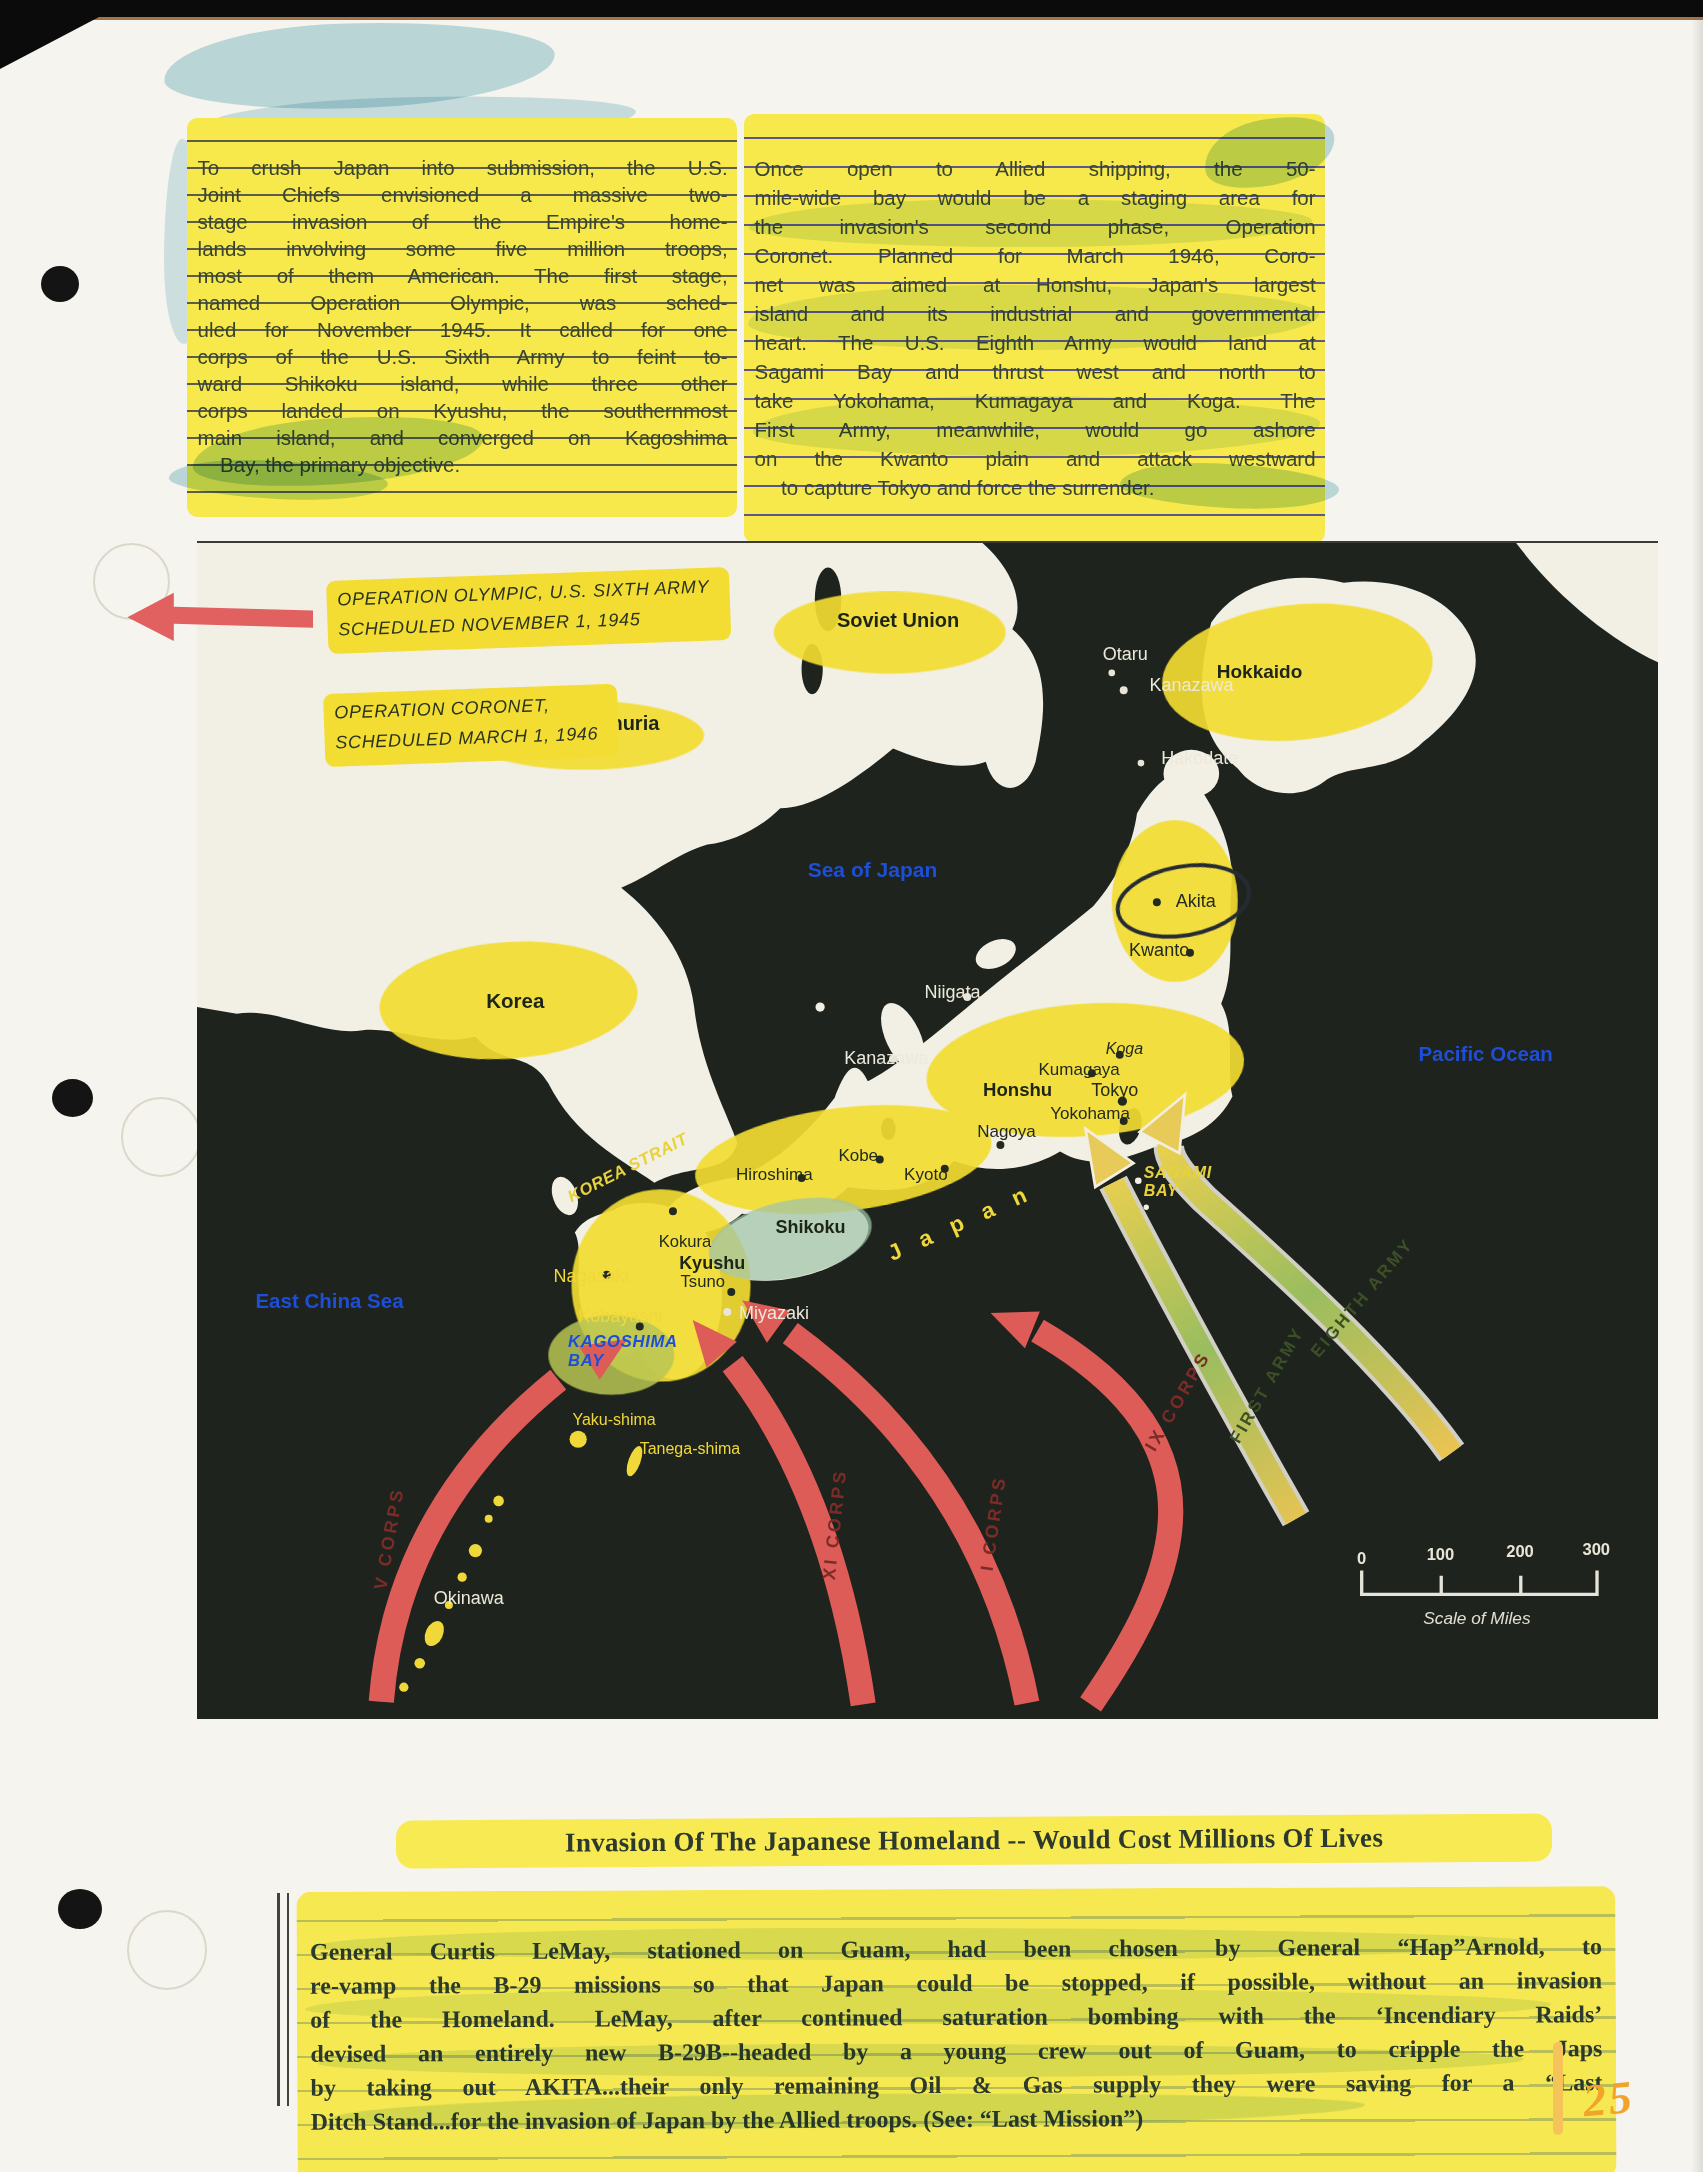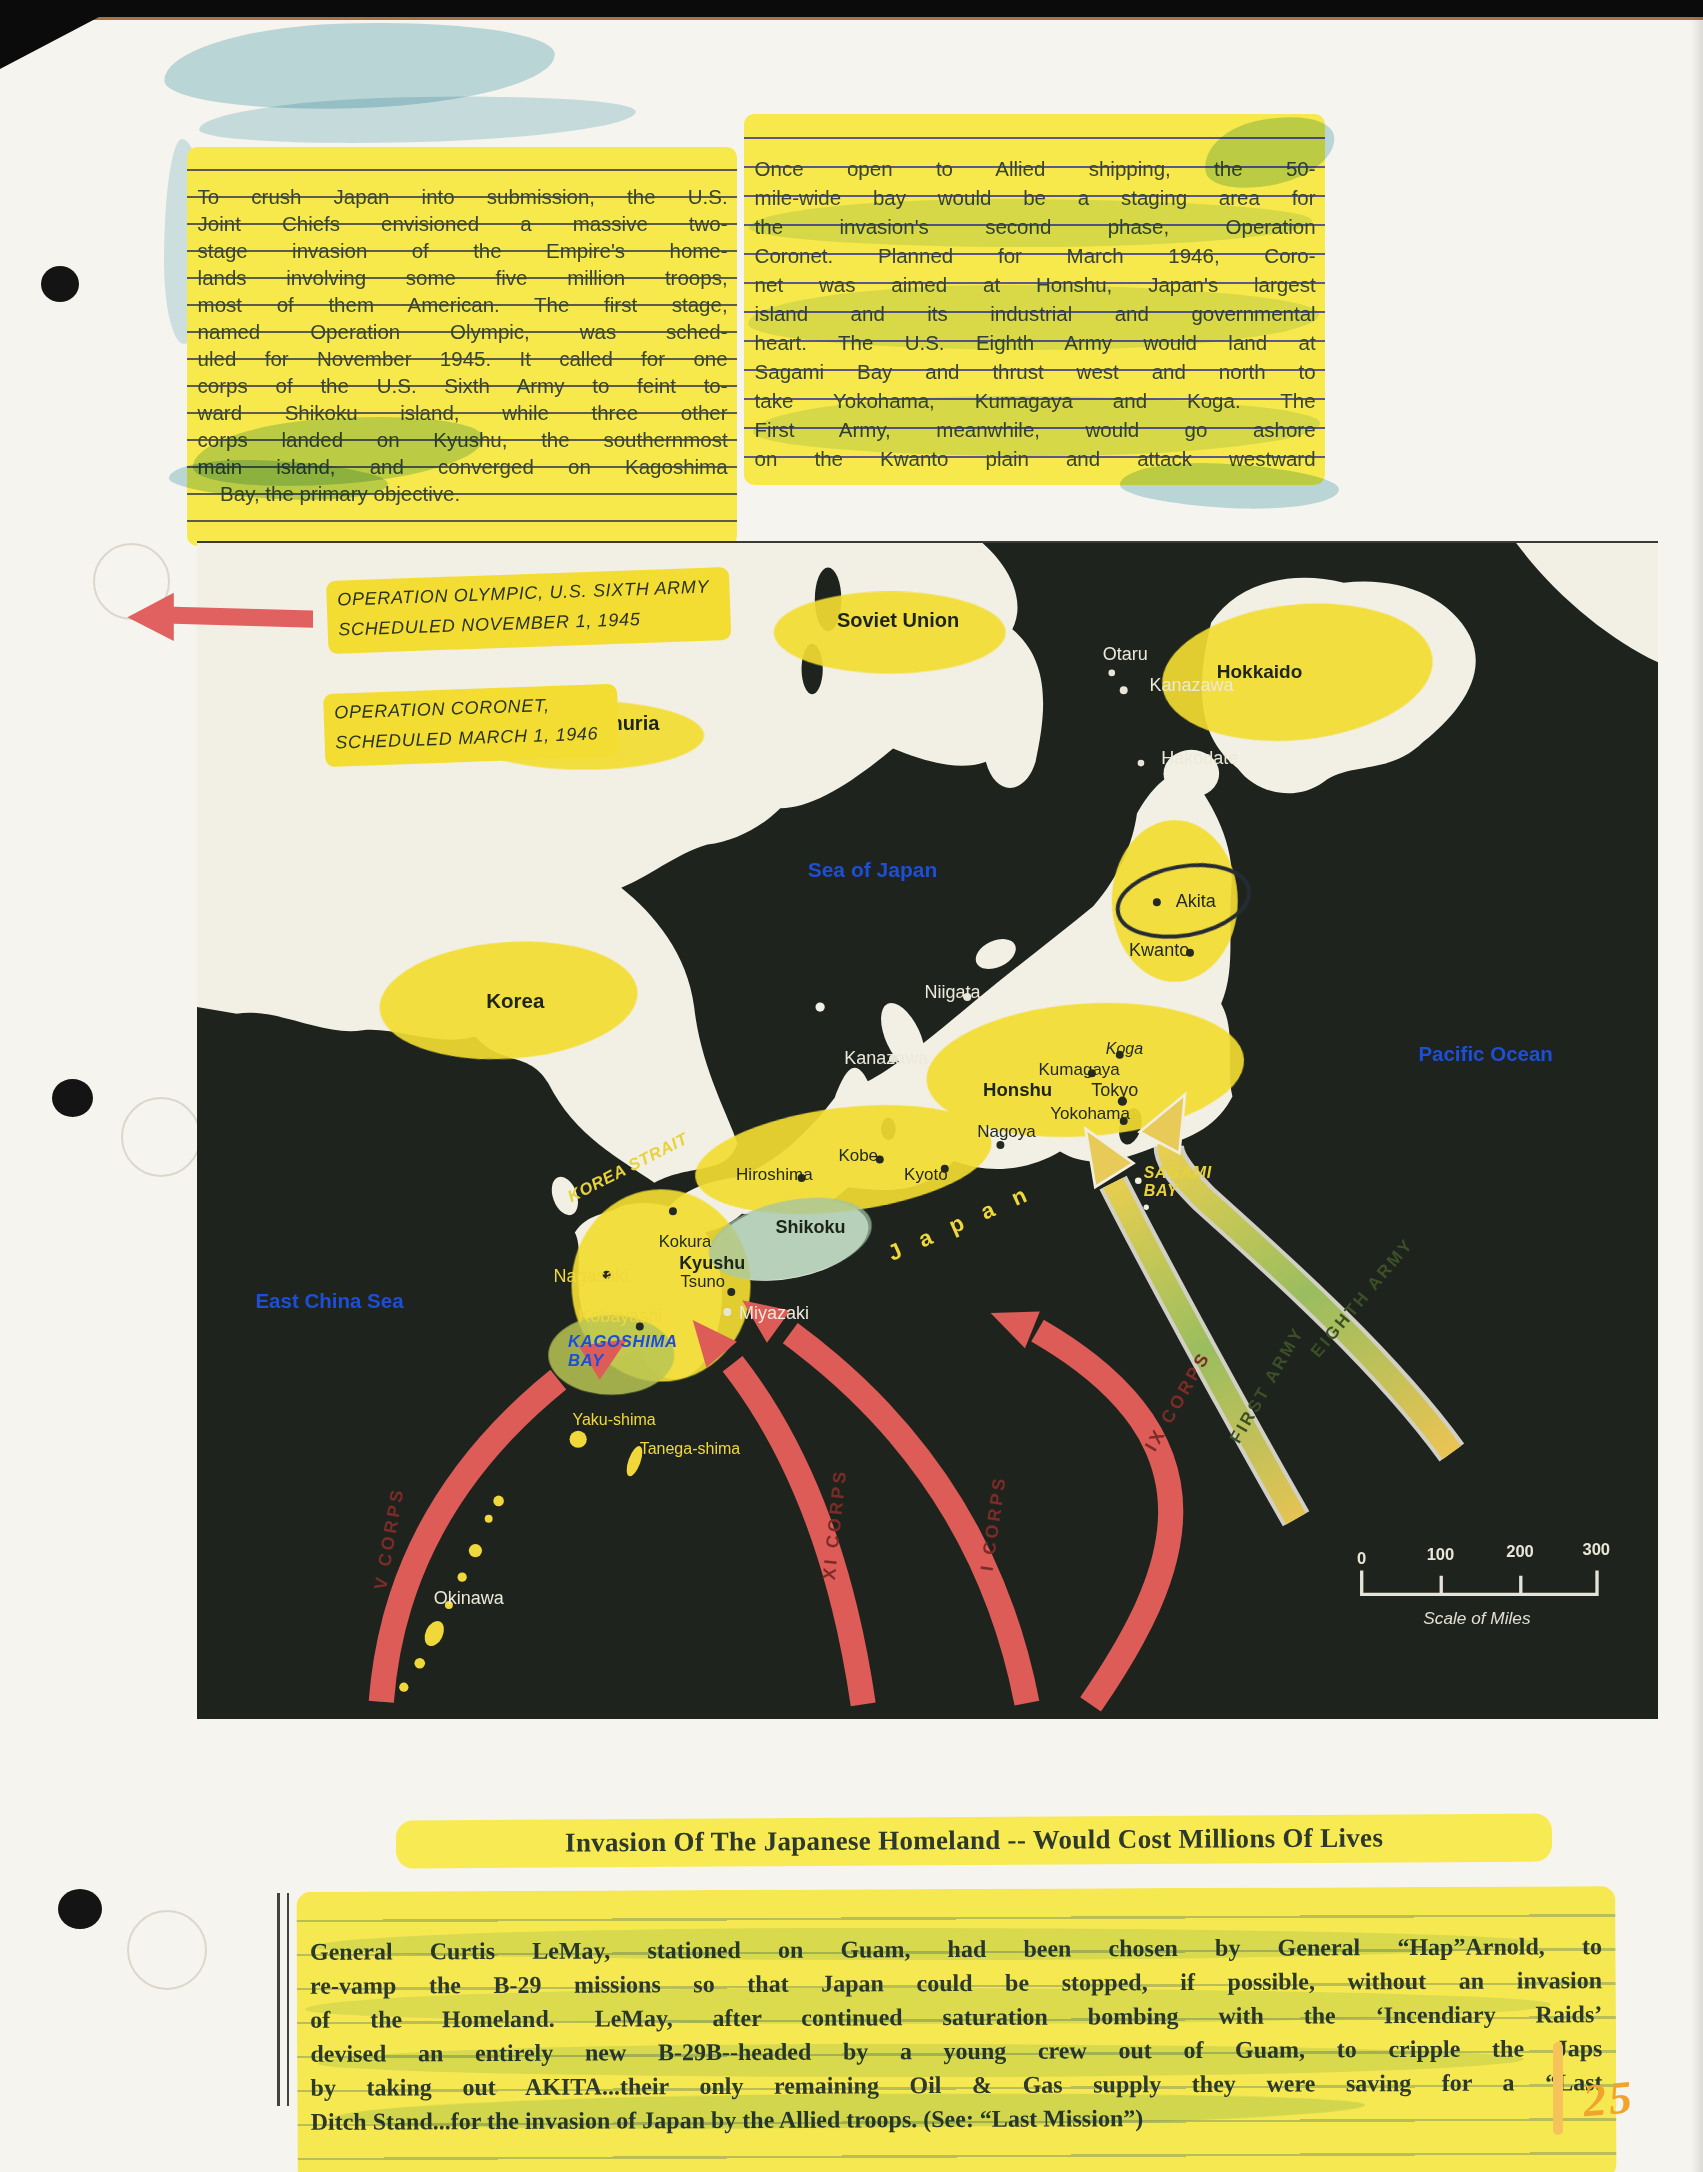--- a/index.html
+++ b/index.html
@@ -21,21 +21,21 @@
         text-shadow:0.7px 0.7px 0 rgba(40,45,40,.35);}
   .headline .l1{margin-top:-17px;}
   
   .sm{position:absolute;background:rgba(108,178,196,.42);mix-blend-mode:multiply;pointer-events:none;
       border-radius:45% 55% 50% 50%/60% 45% 55% 40%;}
   
   .col{position:absolute;white-space:pre-line;text-align:justify;text-align-last:justify;
        font-size:20.5px;color:#39452f;background-color:#f7e84b;border-radius:10.6px;}
   .col .last{white-space:pre-line;text-align:left;text-align-last:left;}
   .col-left{left:187px;top:118px;width:530px;line-height:27px;padding:9.3px 9.3px 12px 10.6px;text-indent:22.5px;
-       background-image:repeating-linear-gradient(180deg,rgba(0,0,0,0) 0 22px,rgba(52,58,74,.8) 22px 24px,rgba(0,0,0,0) 24px 27px);margin-top:29px;}
+       background-image:repeating-linear-gradient(180deg,rgba(0,0,0,0) 0 22px,rgba(52,58,74,.8) 22px 24px,rgba(0,0,0,0) 24px 27px);}
   .col-right{left:744px;top:114px;width:561px;line-height:29px;padding:10.6px 9.3px 12px 10.6px;text-indent:26.5px;
        background-image:repeating-linear-gradient(180deg,rgba(0,0,0,0) 0 23px,rgba(64,62,150,.85) 23px 25px,rgba(0,0,0,0) 25px 29px);}
   
   .map{position:absolute;left:197px;top:541px;width:1461px;height:1176px;background:#f2efe5;
        border-top:2px solid #3a3b33;}
   .map svg{position:absolute;left:0;top:0;width:100%;height:100%;overflow:visible;}
   .map-labels{position:absolute;left:0;top:0;width:100%;height:100%;z-index:5;}
   .ml{position:absolute;white-space:pre-line;line-height:1.12;transform-origin:left top;}
   .ml-dark{color:#222b1d;}
   .ml-darkbold{color:#1d2517;font-weight:bold;}
@@ -110,20 +110,21 @@
 mile-wide bay would be a staging area for
 the invasion's second phase, Operation
 Coronet. Planned for March 1946, Coro-
 net was aimed at Honshu, Japan's largest
 island and its industrial and governmental
 heart. The U.S. Eighth Army would land at
 Sagami Bay and thrust west and north to
 take Yokohama, Kumagaya and Koga. The
 First Army, meanwhile, would go ashore
 on the Kwanto plain and attack westward</span>
+    <div class="last">to capture Tokyo and force the surrender.</div>
   </div>
 
   <div class="sm" style="left:192px;top:418px;width:292px;height:66px;transform:rotate(-4deg);"></div>
   <div class="sm" style="left:169px;top:461px;width:219px;height:38px;transform:rotate(3deg);"></div>
   <div class="sm" style="left:1203px;top:119px;width:133px;height:66px;transform:rotate(-12deg);"></div>
   <div class="sm" style="left:749px;top:199px;width:563px;height:48px;opacity:.55;"></div>
   <div class="sm" style="left:748px;top:285px;width:571px;height:65px;opacity:.5;"></div>
   <div class="sm" style="left:753px;top:396px;width:567px;height:60px;opacity:.55;"></div>
   <div class="sm" style="left:1120px;top:464px;width:219px;height:44px;transform:rotate(3deg);"></div>
 

